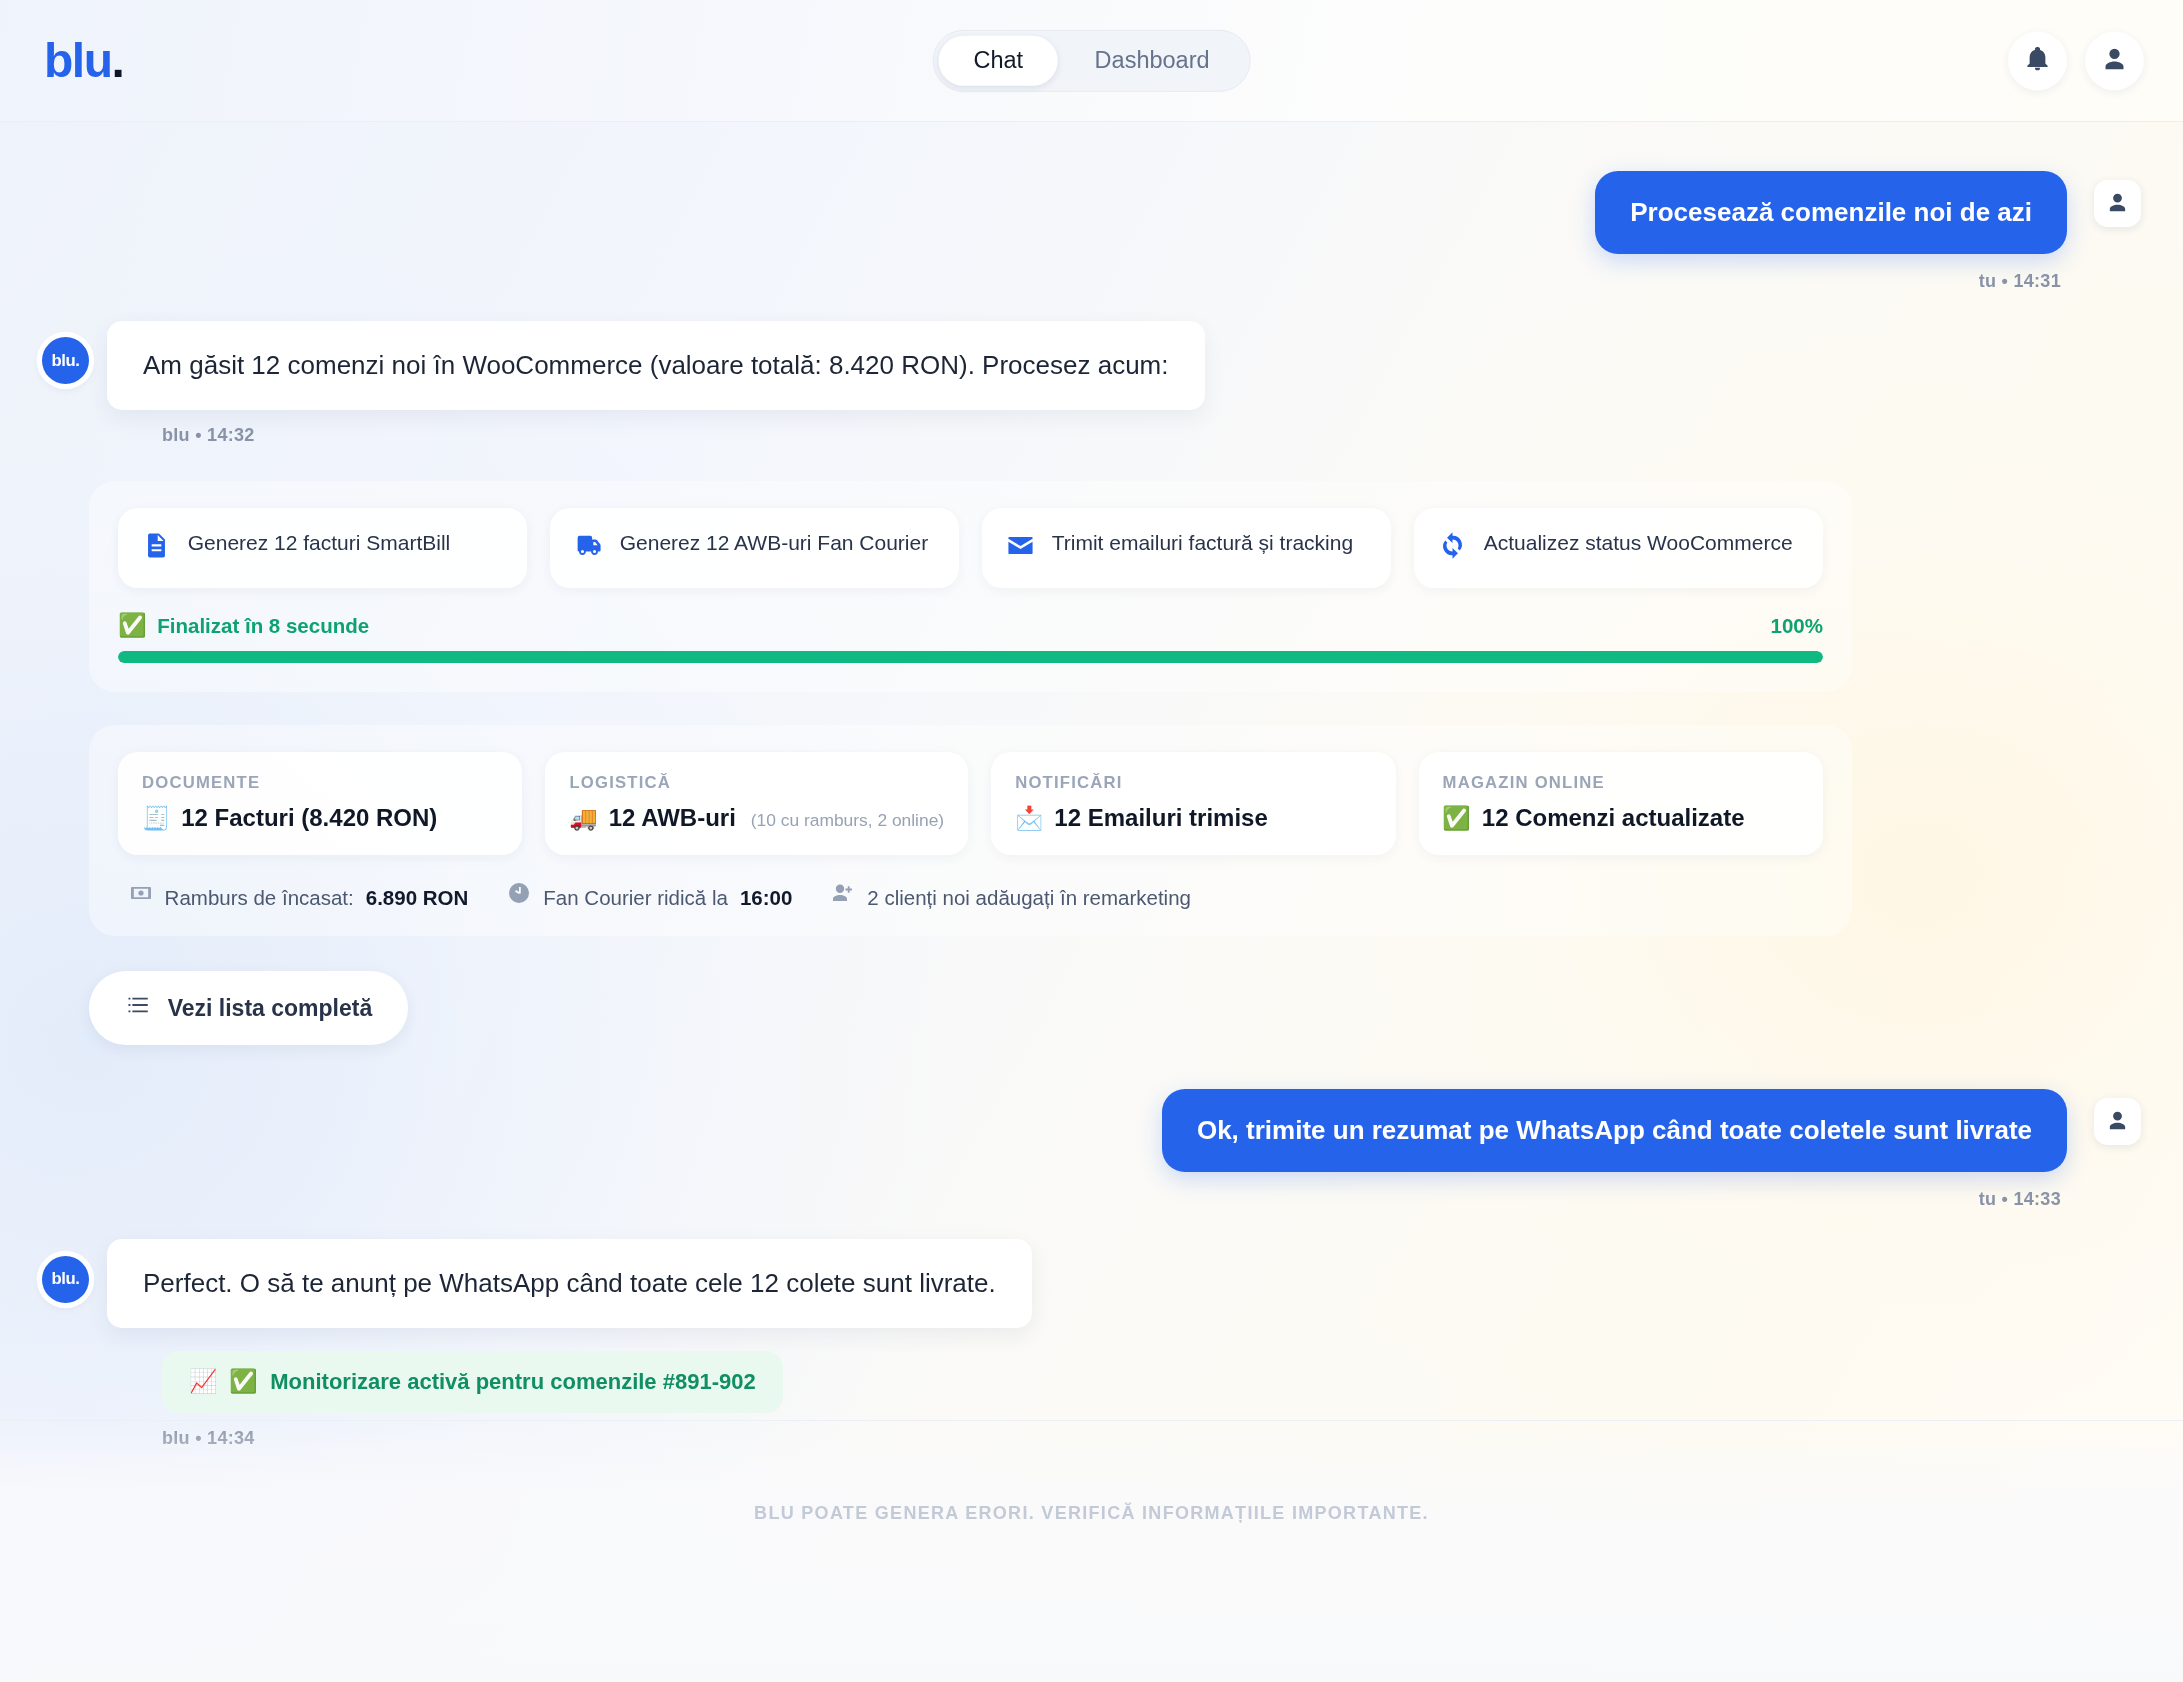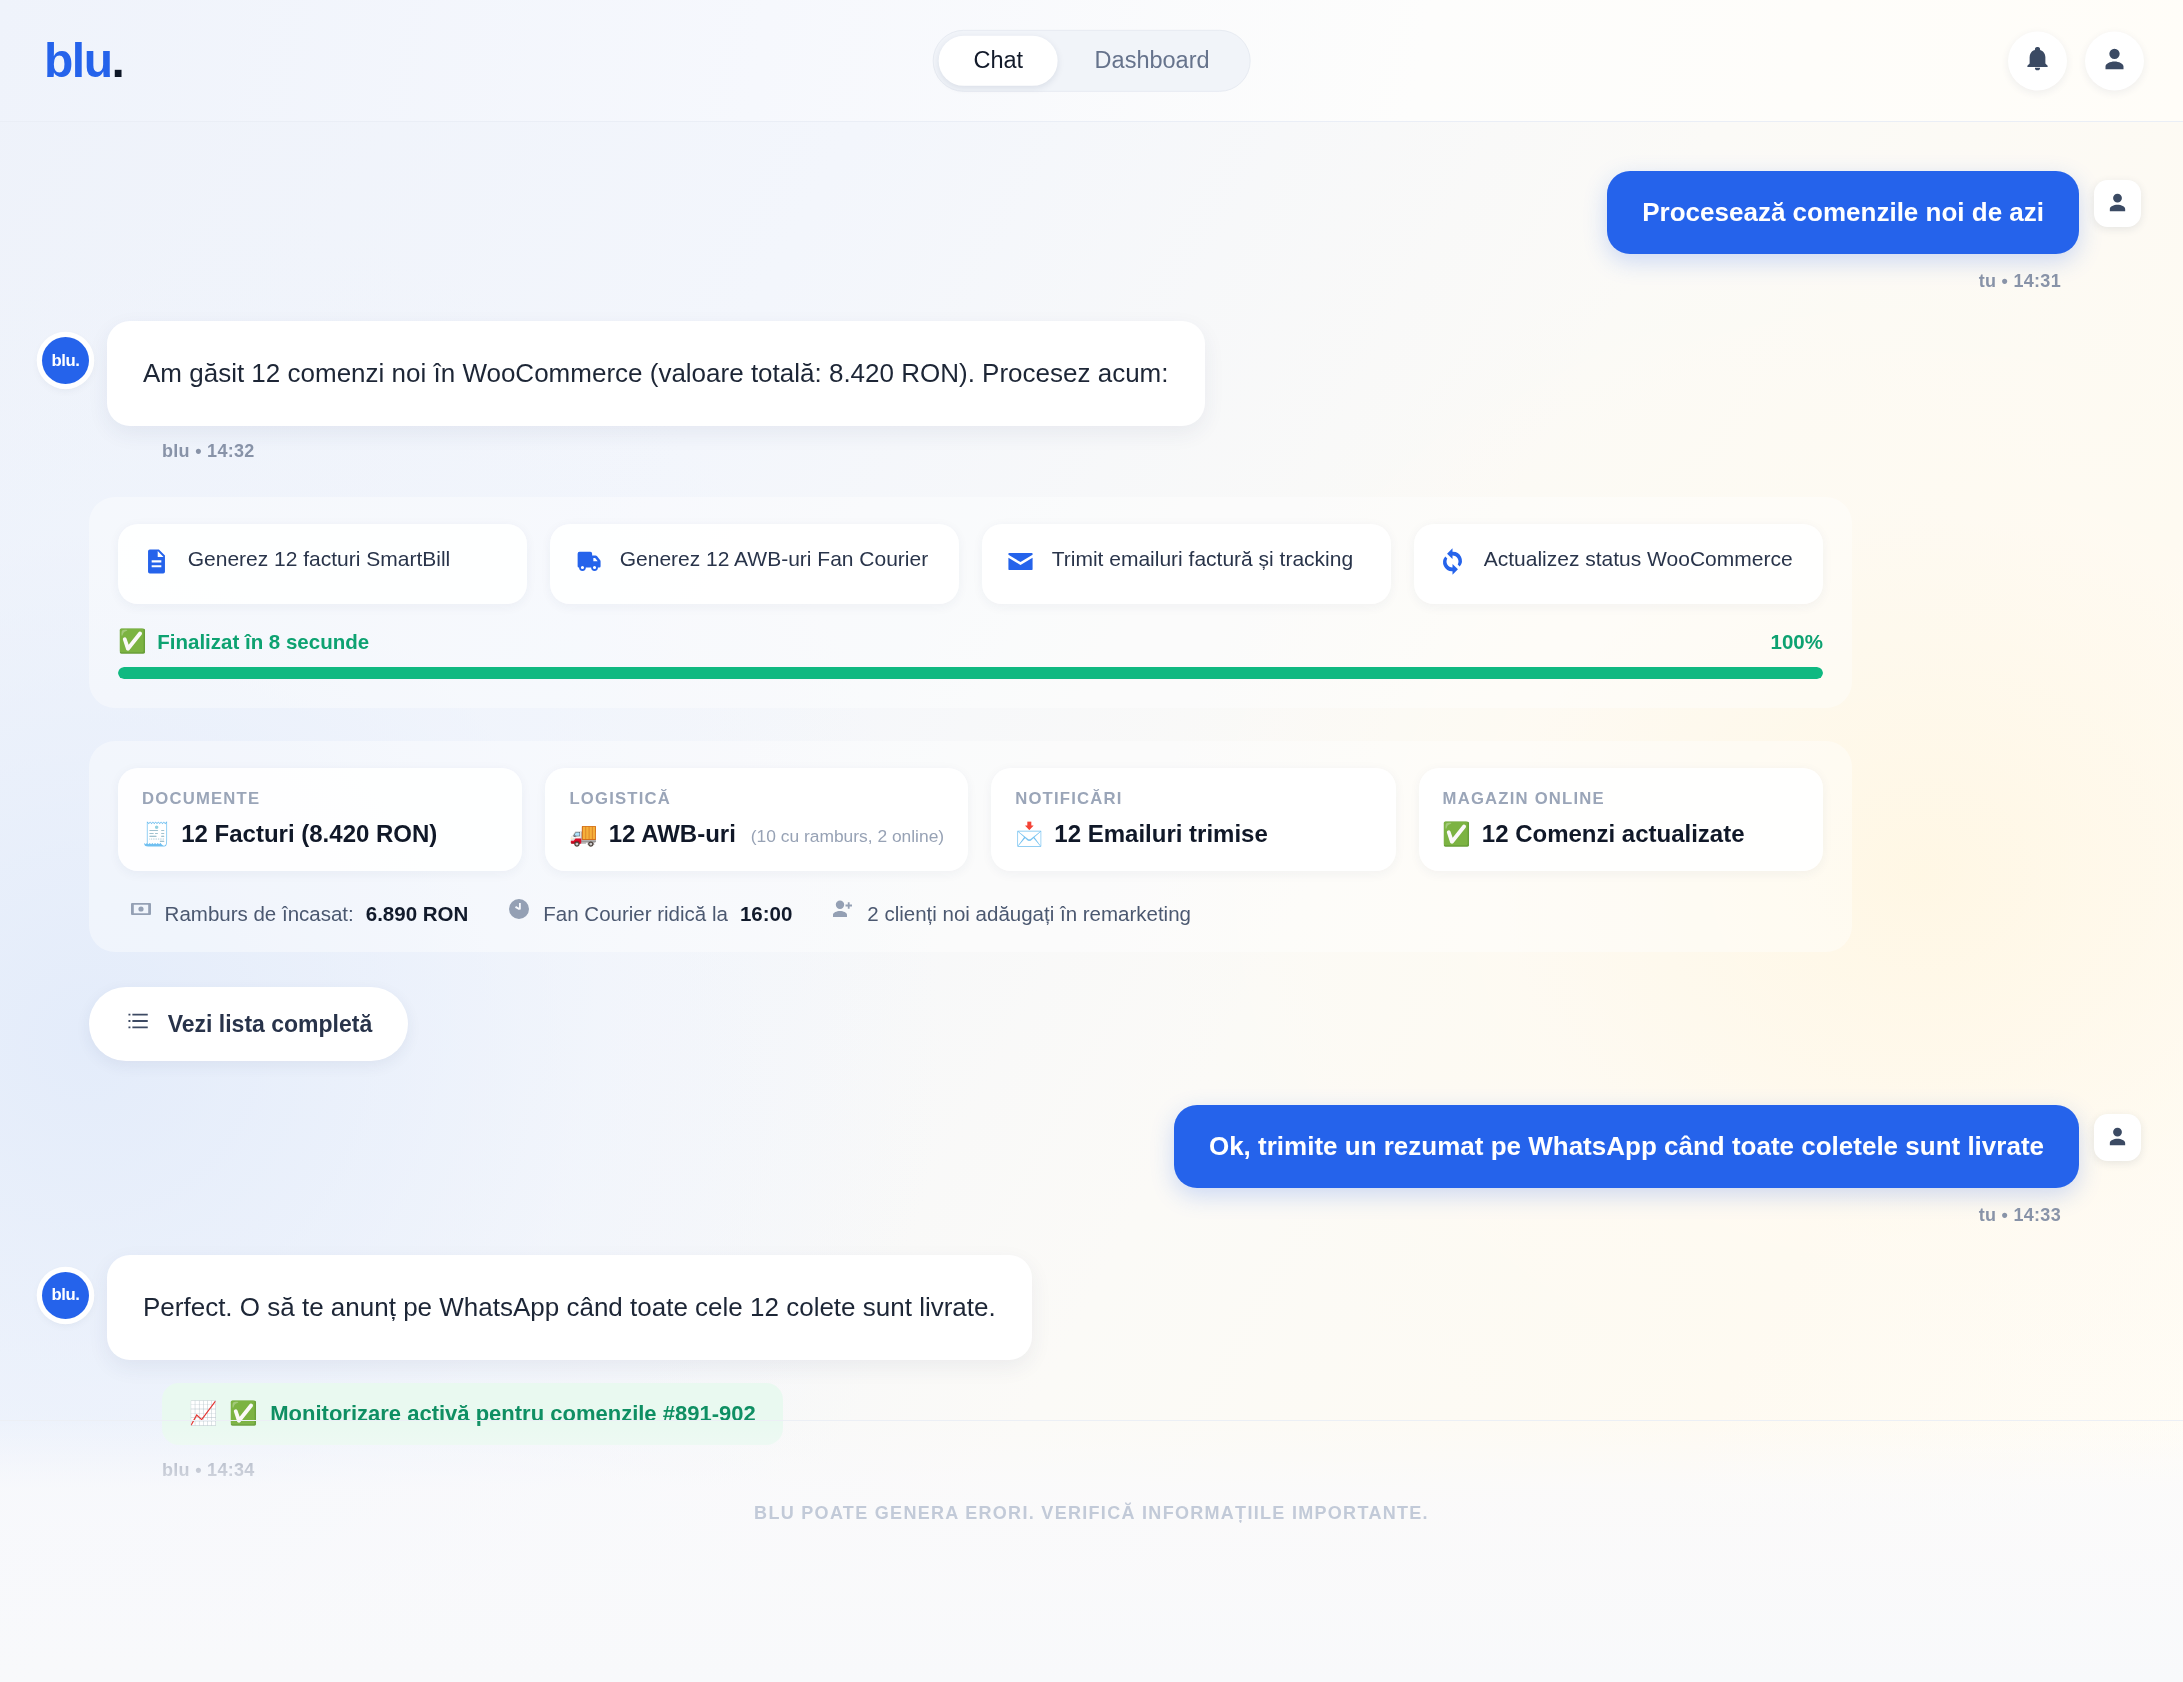--- a/index.html
+++ b/index.html
@@ -101,21 +101,21 @@
     position: relative;
     padding: 49px 42px 0 42px;
     height: 1349px;
   }
 
   .row { display: flex; width: 100%; }
   .row.right { justify-content: flex-end; }
   .row.left  { justify-content: flex-start; }
 
   
-  .user-line { display: flex; align-items: flex-start; gap: 15px; }
+  .user-line { display: flex; align-items: flex-start; gap: 27px; }
   .bubble-user {
     background: #2563eb;
     color: #ffffff;
     font-size: 26px;
     font-weight: bold;
     padding: 24px 35px;
     border-radius: 23px;
     box-shadow: 0 7.6px 23px rgba(37,99,235,0.22);
     max-width: 1137px;
     line-height: 1.35;
@@ -152,22 +152,22 @@
     display: flex; align-items: center; justify-content: center;
     box-shadow: 0 0 0 5.3px #ffffff, 0 3px 10.6px rgba(30,45,80,0.13);
     flex: none;
     margin-top: 16.7px;
     letter-spacing: -0.4px;
   }
   .bubble-bot {
     background: #ffffff;
     color: #1d2636;
     font-size: 26px;
-    padding: 35px 36px;
-    border-radius: 23px;
+    padding: 27px 36px;
+    border-radius: 15px;
     box-shadow: 0 7.6px 21px rgba(40,60,100,0.07);
     max-width: 1167px;
     line-height: 1.35;
   }
 
   
   .panel {
     margin-top: 35px;
     margin-left: 47px;
     width: 1763px;

